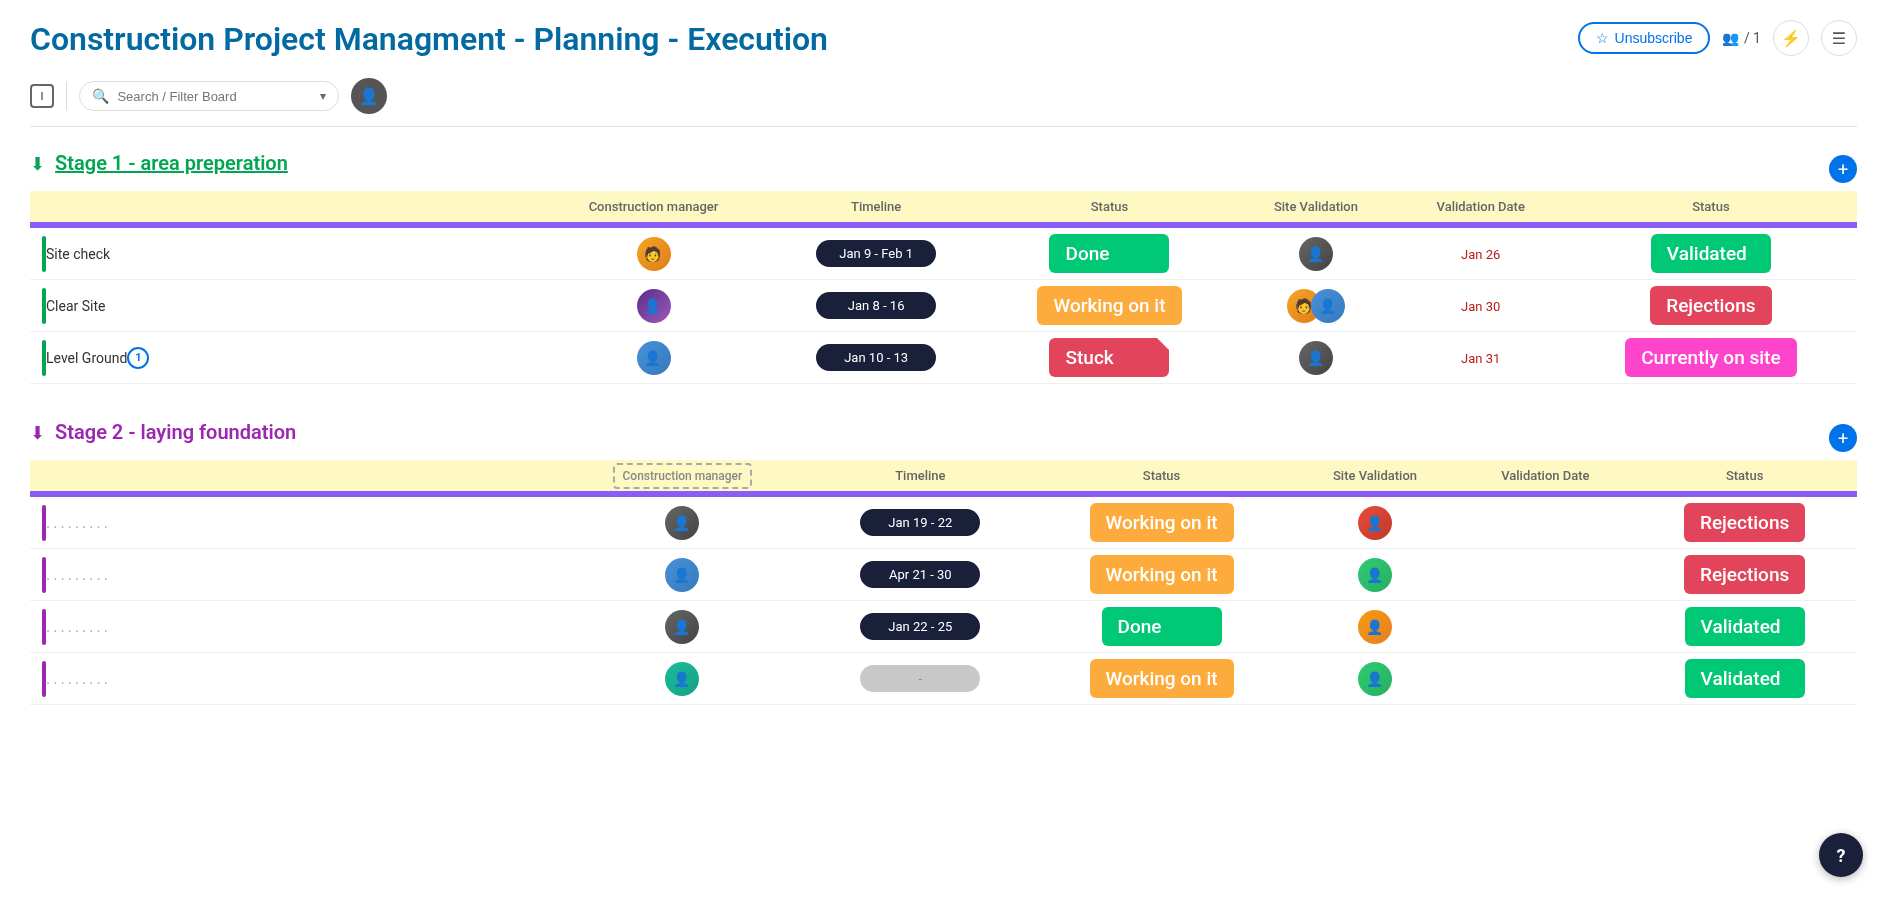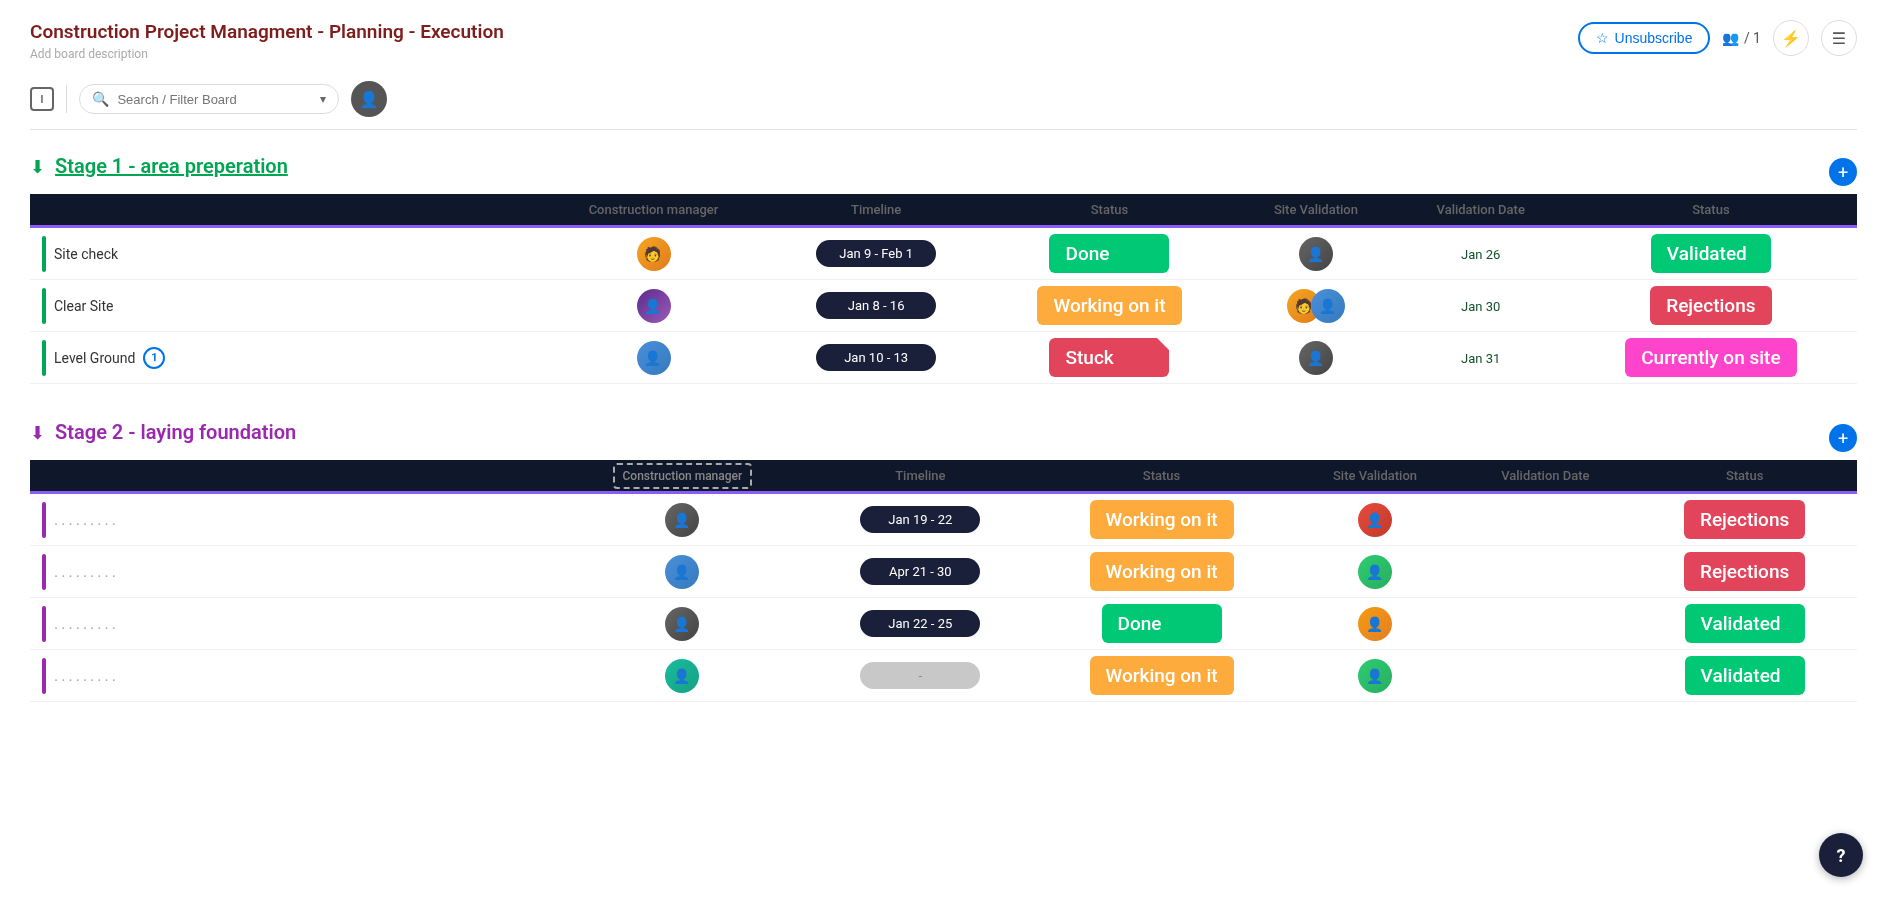--- a/index.html
+++ b/index.html
@@ -14,23 +14,23 @@
       min-height: 100vh;
       padding: 20px 30px;
     }
     .header {
       display: flex;
       align-items: flex-start;
       justify-content: space-between;
       margin-bottom: 20px;
     }
     .header-left h1 {
-      font-size: 19px;
+      font-size: 32px;
       font-weight: 600;
-      color: #7f1d1d;
+      color: #0369a1;
     }
     .header-left p {
       font-size: 12px;
       color: #aaa;
       margin-top: 4px;
     }
     .header-right {
       display: flex;
       align-items: center;
       gap: 12px;
@@ -144,35 +144,34 @@
       width: 100%;
       border-collapse: collapse;
       background: #fff;
     }
     .board-table th {
       font-size: 13px;
       color: #666;
       font-weight: 500;
       padding: 8px 12px;
       text-align: center;
-      background: #0f172a;
-      border-bottom: 3px solid #8b5cf6;
+      background: #fef9c3;
+      border-bottom: 6px solid #8b5cf6;
     }
     .board-table th:first-child { text-align: left; }
     .board-table td {
       padding: 6px 12px;
       vertical-align: middle;
       border-bottom: 1px solid #f0f0f0;
       text-align: center;
     }
     .board-table td:first-child { text-align: left; }
     .row-name-cell {
       display: flex;
       align-items: center;
-      gap: 8px;
     }
     .row-color-bar {
       width: 4px;
       height: 36px;
       border-radius: 2px;
       flex-shrink: 0;
     }
     .row-name {
       font-size: 14px;
       color: #333;
@@ -238,21 +237,21 @@
     }
     .avatar-1 { background: linear-gradient(135deg, #f5a623, #e07b1a); }
     .avatar-2 { background: linear-gradient(135deg, #5b2d8e, #9b59b6); }
     .avatar-3 { background: linear-gradient(135deg, #4a90d9, #357abd); }
     .avatar-4 { background: linear-gradient(135deg, #666, #444); }
     .avatar-5 { background: linear-gradient(135deg, #e74c3c, #c0392b); }
     .avatar-6 { background: linear-gradient(135deg, #2ecc71, #27ae60); }
     .avatar-7 { background: linear-gradient(135deg, #f39c12, #e67e22); }
     .avatar-8 { background: linear-gradient(135deg, #1abc9c, #16a085); }
     .validation-date {
-      color: #14532d;
+      color: #b91c1c;
       font-size: 13px;
     }
     .add-row {
       color: #888;
       font-size: 13px;
       cursor: pointer;
       padding: 8px 16px;
     }
     .add-column-btn {
       width: 28px;
@@ -316,21 +315,20 @@
       color: #888;
     }
   </style>
 </head>
 <body>
 <div class="page-container">
 
   <div class="header">
     <div class="header-left">
       <h1>Construction Project Managment - Planning - Execution</h1>
-      <p style="cursor:pointer;">Add board description</p>
     </div>
     <div class="header-right">
       <button class="unsubscribe-btn">
         <span>☆</span>
         <span>Unsubscribe</span>
       </button>
       <div class="users-badge">
         <span>👥</span>
         <span>/ 1</span>
       </div>

